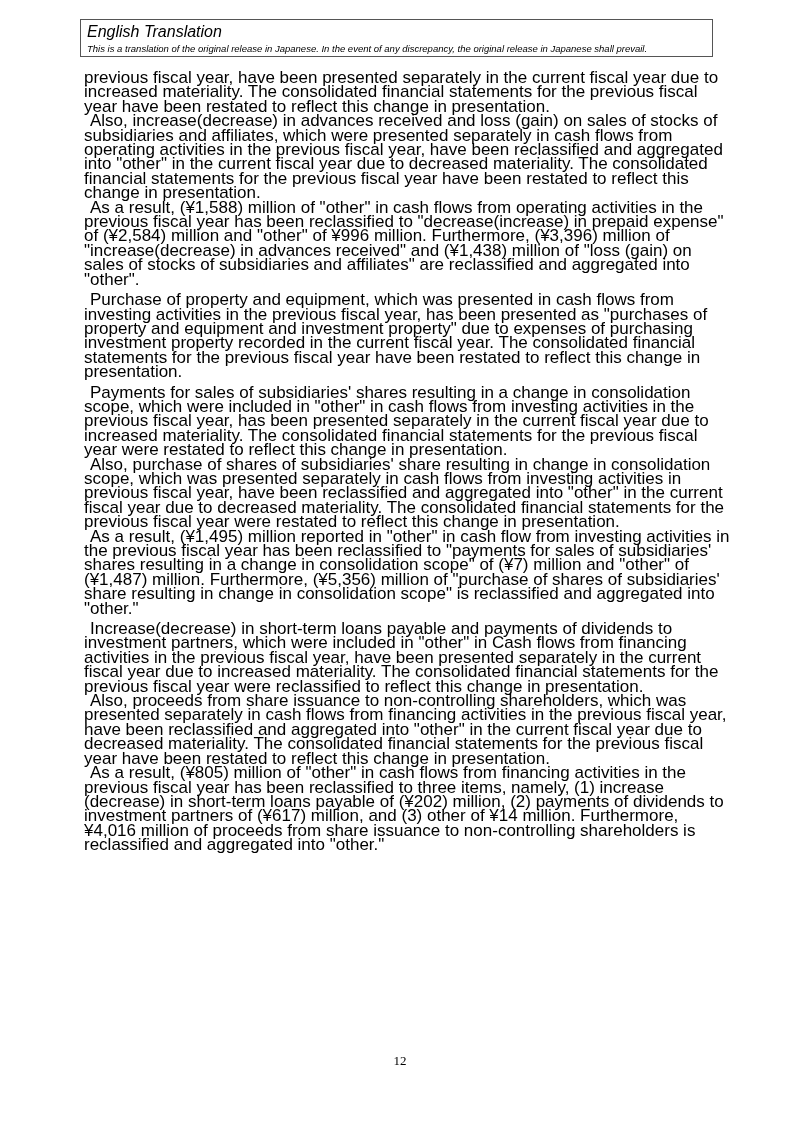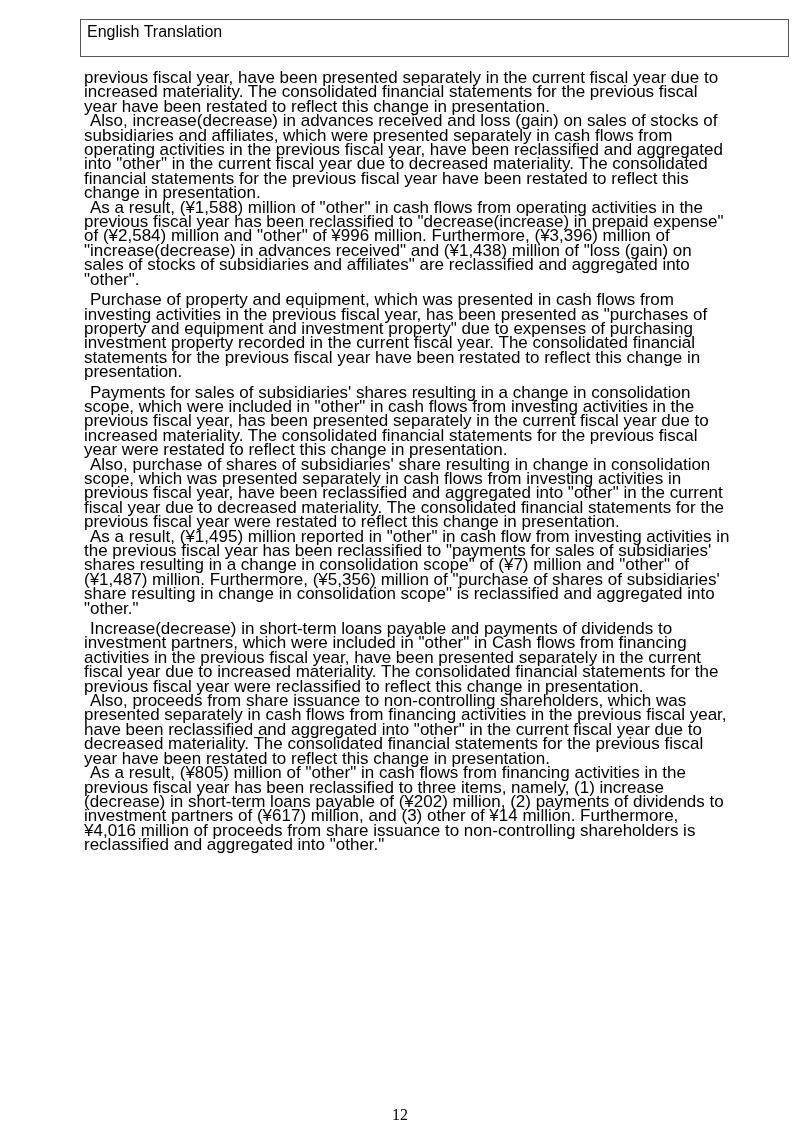--- a/index.html
+++ b/index.html
@@ -12,25 +12,26 @@
       height: 1131px;
       position: relative;
       overflow: hidden;
       font-family: "Liberation Sans", sans-serif;
       color: #000000;
     }
     .header-box {
       position: absolute;
       left: 80px;
       top: 19px;
-      width: 709px;
+      width: 633px;
       height: 38px;
       border: 1px solid #555555;
       box-sizing: border-box;
       padding: 2px 6px 0 6px;
+      font-style: italic;
     }
     .header-title {
       font-size: 16px;
       line-height: 20px;
       margin: 0;
       font-weight: normal;
     }
     .header-sub {
       font-size: 9.5px;
       line-height: 13px;
@@ -51,32 +52,33 @@
     .para {
       margin: 0;
     }
     .para.indent {
       text-indent: 6px;
     }
     .page-number {
       position: absolute;
       left: 0;
       width: 800px;
-      top: 1107px;
+      top: 1053px;
       text-align: center;
       font-family: "Liberation Serif", serif;
-      font-size: 16px;
+      font-size: 13px;
       line-height: 16px;
     }
   </style>
 </head>
 <body>
 
 <div class="header-box">
   <p class="header-title">English Translation</p>
+  <p class="header-sub">This is a translation of the original release in Japanese. In the event of any discrepancy, the original release in Japanese shall prevail.</p>
 </div>
 
 <div class="content">
   <div class="section">
     <p class="para">previous fiscal year, have been presented separately in the current fiscal year due to increased materiality. The consolidated financial statements for the previous fiscal year have been restated to reflect this change in presentation.</p>
     <p class="para indent">Also, increase(decrease) in advances received and loss (gain) on sales of stocks of subsidiaries and affiliates, which were presented separately in cash flows from operating activities in the previous fiscal year, have been reclassified and aggregated into "other" in the current fiscal year due to decreased materiality. The consolidated financial statements for the previous fiscal year have been restated to reflect this change in presentation.</p>
     <p class="para indent">As a result, (¥1,588) million of "other" in cash flows from operating activities in the previous fiscal year has been reclassified to "decrease(increase) in prepaid expense" of (¥2,584) million and "other" of ¥996 million. Furthermore, (¥3,396) million of "increase(decrease) in advances received" and (¥1,438) million of "loss (gain) on sales of stocks of subsidiaries and affiliates" are reclassified and aggregated into "other".</p>
   </div>
 
   <div class="section">

